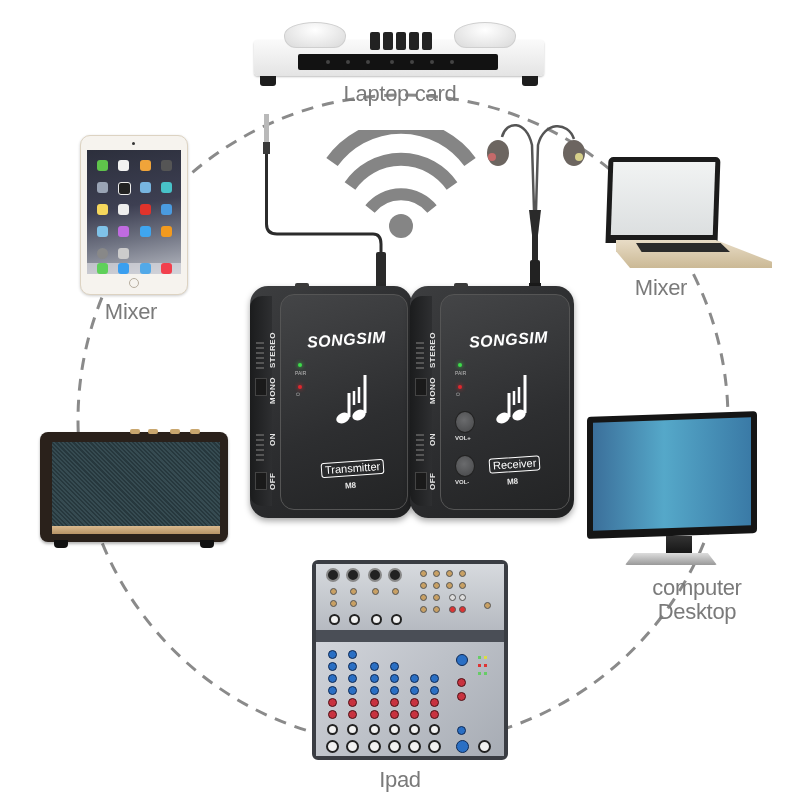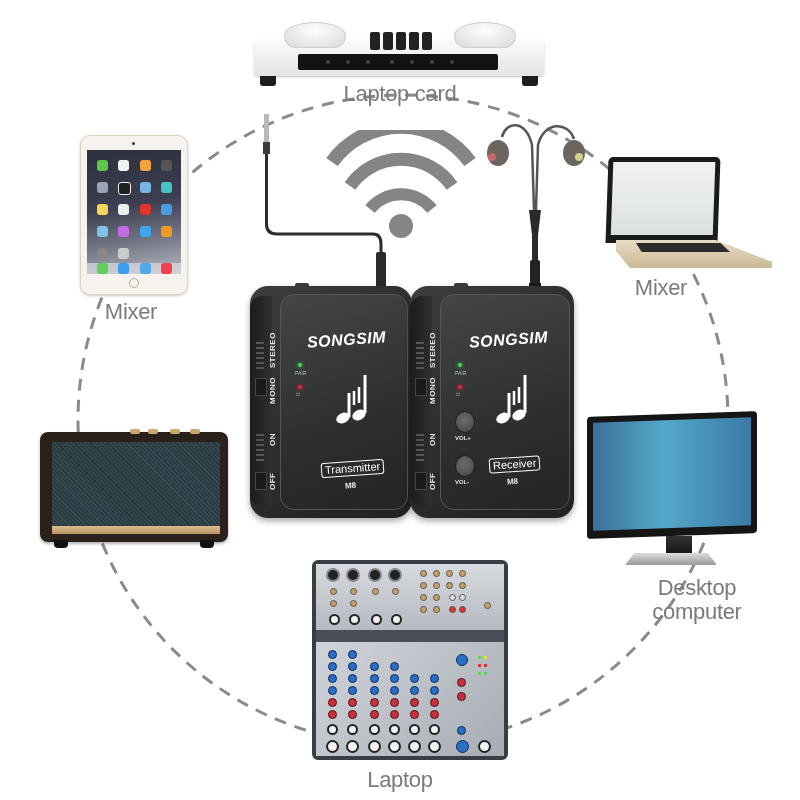--- a/index.html
+++ b/index.html
@@ -148,22 +148,22 @@
 </div>
 <div class="label" style="left:64px;top:558px;width:150px;">
 </div>
 
 <div class="abs monitor">
   <div class="abs monitor-screen"></div>
 </div>
 <div class="abs monitor-neck"></div>
 <div class="abs monitor-base"></div>
 <div class="label" style="left:632px;top:576px;width:130px;">
+  <div>computer</div>
   <div>Desktop</div>
-  <div>computer</div>
 </div>
 
 <div class="abs mixer">
   <div class="abs mixer-top">
     <div class="abs xlr" style="left:10px;"></div>
     <div class="abs xlr" style="left:30px;"></div>
     <div class="abs xlr" style="left:52px;"></div>
     <div class="abs xlr" style="left:72px;"></div>
     <div class="abs jack" style="left:14px;top:24px;"></div>
     <div class="abs jack" style="left:34px;top:24px;"></div>
@@ -244,21 +244,21 @@
     <div class="abs kb" style="left:140px;top:98px;width:13px;height:13px;"></div>
     <div class="abs kw" style="left:162px;top:98px;width:13px;height:13px;"></div>
     <div class="abs" style="left:162px;top:14px;width:3px;height:3px;background:#6c6;"></div>
     <div class="abs" style="left:168px;top:14px;width:3px;height:3px;background:#dd4;"></div>
     <div class="abs" style="left:162px;top:22px;width:3px;height:3px;background:#d33;"></div>
     <div class="abs" style="left:168px;top:22px;width:3px;height:3px;background:#d33;"></div>
     <div class="abs" style="left:162px;top:30px;width:3px;height:3px;background:#6c6;"></div>
     <div class="abs" style="left:168px;top:30px;width:3px;height:3px;background:#6c6;"></div>
   </div>
 </div>
-<div class="label" style="left:360px;top:768px;width:80px;">Laptop</div>
+<div class="label" style="left:360px;top:768px;width:80px;">Ipad</div>
 
 <svg class="abs" style="left:326px;top:130px;" width="150" height="110" viewBox="0 0 150 110">
   <path d="M6 32 A85 85 0 0 1 144 32" fill="none" stroke="#858585" stroke-width="14"></path>
   <path d="M24 56 A62 62 0 0 1 126 56" fill="none" stroke="#858585" stroke-width="13"></path>
   <path d="M44 79 A40 40 0 0 1 106 79" fill="none" stroke="#858585" stroke-width="12"></path>
   <circle cx="75" cy="96" r="12" fill="#858585"></circle>
 </svg>
 
 <svg class="abs" style="left:255px;top:112px;" width="140" height="185" viewBox="0 0 140 185">
   <rect x="9" y="2" width="5" height="30" fill="#b9b9b9"></rect>

